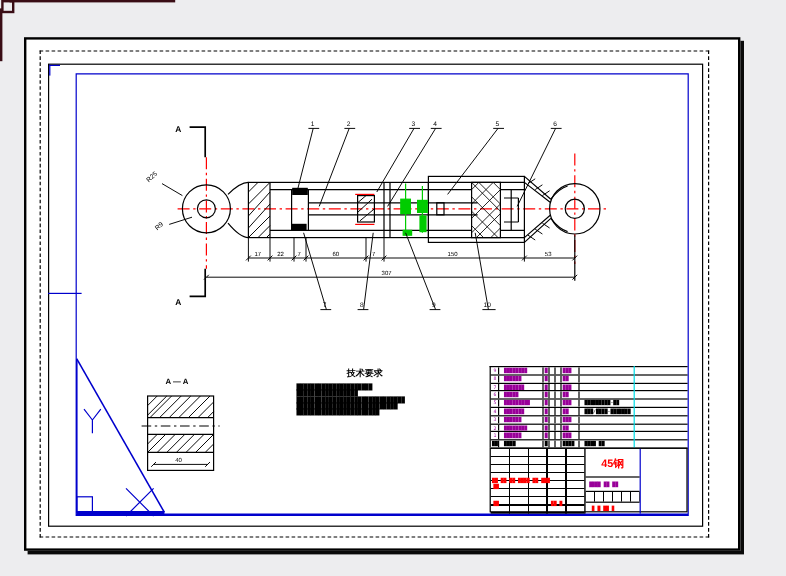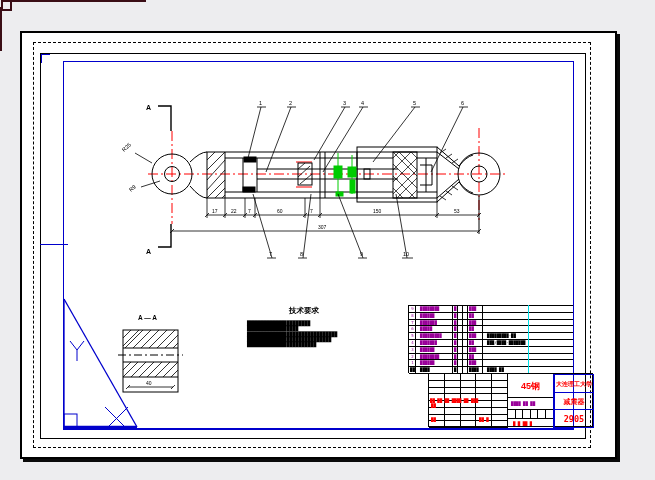--- a/index.html
+++ b/index.html
@@ -32,21 +32,21 @@
   .bom-row .c-no{width:7px;text-align:center;}
   .bom-row .c-name{width:37px;padding-left:4px;}
   .bom-row .c-q1{width:5px;}
   .bom-row .c-q2{width:5px;}
   .bom-row .c-q3{width:5px;}
   .bom-row .c-mat{width:15px;}
   .bom-row .c-note{flex:1;border-right:none;color:#000;padding-left:4px;}
   .bom-row.hdr span{color:#000;}
   .cyan-line{left:528px;top:305px;width:1px;height:68px;background:#00dde6;}
   
-  .tblock{left:428px;top:373px;width:165px;height:54px;border:1px solid #000;box-sizing:border-box;padding-left:10px;}
+  .tblock{left:408px;top:373px;width:165px;height:54px;border:1px solid #000;box-sizing:border-box;padding-left:10px;}
   .tb-left{position:absolute;left:0;top:0;width:79px;height:54px;border-right:1px solid #000;box-sizing:border-box;
      background:
        repeating-linear-gradient(to bottom, transparent 0 5.75px, #000 5.75px 6.75px),
        repeating-linear-gradient(to right, transparent 0 14.8px, #000 14.8px 15.8px);}
   .tb-red{position:absolute;font-family:"DejaVu Sans Mono",monospace;color:#f00;font-size:4px;line-height:5px;white-space:nowrap;overflow:hidden;}
   .tb-purple{position:absolute;font-family:"DejaVu Sans Mono",monospace;color:#990099;font-size:4px;line-height:5px;white-space:nowrap;}
   .tb-center{position:absolute;left:79px;top:0;width:46px;height:54px;box-sizing:border-box;border-right:1px solid #0000cc;}
   .tb-material{position:absolute;left:0;top:0;width:100%;height:24px;border-bottom:1px solid #000;box-sizing:border-box;
      color:#f00;font-size:9px;font-weight:bold;text-align:center;line-height:24px;}
   .tb-boxes{position:absolute;left:0;top:35px;width:100%;height:10px;border-top:1px solid #000;border-bottom:1px solid #000;box-sizing:border-box;
@@ -336,20 +336,15 @@
       <div class="tb-red" style="left:2px;top:29px;">██</div>
       <div class="tb-red" style="left:2px;top:43px;">██</div>
       <div class="tb-red" style="left:50px;top:43px;">██ █</div>
     </div>
     <div class="tb-center">
       <div class="tb-material">45钢</div>
       <div class="tb-purple" style="left:3px;top:27px;">████ ██ ██</div>
       <div class="tb-boxes"></div>
       <div class="tb-red" style="left:5px;top:47px;">█ █ ██ █</div>
     </div>
-    <div class="tb-right">
-      <div class="cell school">大连理工大学</div>
-      <div class="cell part">减震器</div>
-      <div class="cell num">2905</div>
-    </div>
   </div>
 
 </div>
 
 </body></html>

